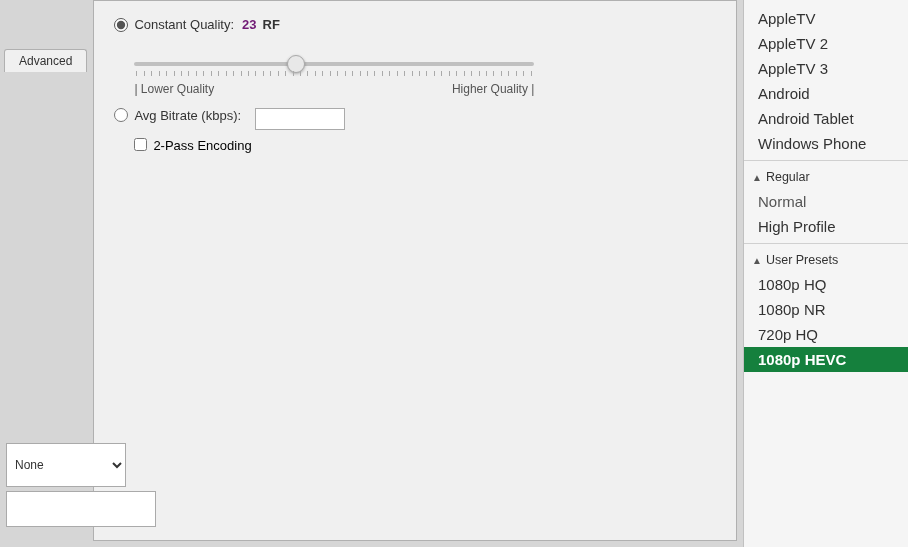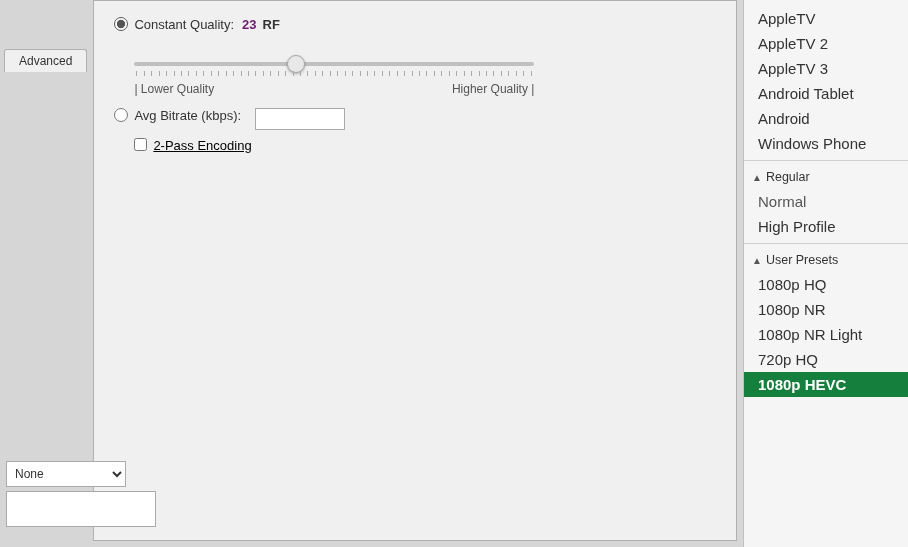--- a/index.html
+++ b/index.html
@@ -59,21 +59,21 @@
 
     .section-title {
       font-weight: bold;
       font-size: 13px;
       margin-bottom: 10px;
       color: #222;
     }
 
     .radio-row {
       display: flex;
-      align-items: flex-start;
+      align-items: flex-end;
       margin-bottom: 22px;
     }
 
     .radio-input {
       width: 14px;
       height: 14px;
       margin-right: 6px;
       accent-color: #555;
     }
 
@@ -168,40 +168,39 @@
       height: 22px;
       margin-left: 6px;
       font-size: 12px;
       padding: 2px 4px;
     }
 
     .two-pass-row {
       display: flex;
       align-items: flex-start;
       margin-left: 20px;
-      text-decoration: underline;
     }
 
     .checkbox-input {
       width: 13px;
       height: 13px;
       margin-right: 6px;
       border: 1px solid #888;
       background: white;
     }
 
     .dropdown-area {
       position: absolute;
       bottom: 60px;
       left: 6px;
     }
 
     .dropdown-select {
       width: 120px;
-      height: 26px;
+      height: 44px;
       border: 1px solid #aaa;
       background: white;
       font-size: 12px;
       padding: 2px 4px;
       color: #333;
       appearance: auto;
     }
 
     .text-input-below {
       position: absolute;
@@ -374,24 +373,24 @@
   <div class="preset-item">
     <span>AppleTV</span>
   </div>
   <div class="preset-item">
     <span>AppleTV 2</span>
   </div>
   <div class="preset-item">
     <span>AppleTV 3</span>
   </div>
   <div class="preset-item">
+    <span>Android</span>
+  </div>
+  <div class="preset-item">
     <span>Android Tablet</span>
-  </div>
-  <div class="preset-item">
-    <span>Android</span>
   </div>
   <div class="preset-item">
     <span>Windows Phone</span>
   </div>
 
   <div class="divider"></div>
 
   <div class="preset-group-header">
     <span class="chevron">▲</span>
     <span>Regular</span>
@@ -409,21 +408,18 @@
     <span class="chevron">▲</span>
     <span>User Presets</span>
   </div>
   <div class="preset-item">
     <span>1080p HQ</span>
   </div>
   <div class="preset-item">
     <span>1080p NR</span>
   </div>
   <div class="preset-item">
-    <span>1080p NR Light</span>
-  </div>
-  <div class="preset-item">
     <span>720p HQ</span>
   </div>
   <div class="preset-item selected">
     <span>1080p HEVC</span>
   </div>
 </div>
 
 </body></html>

